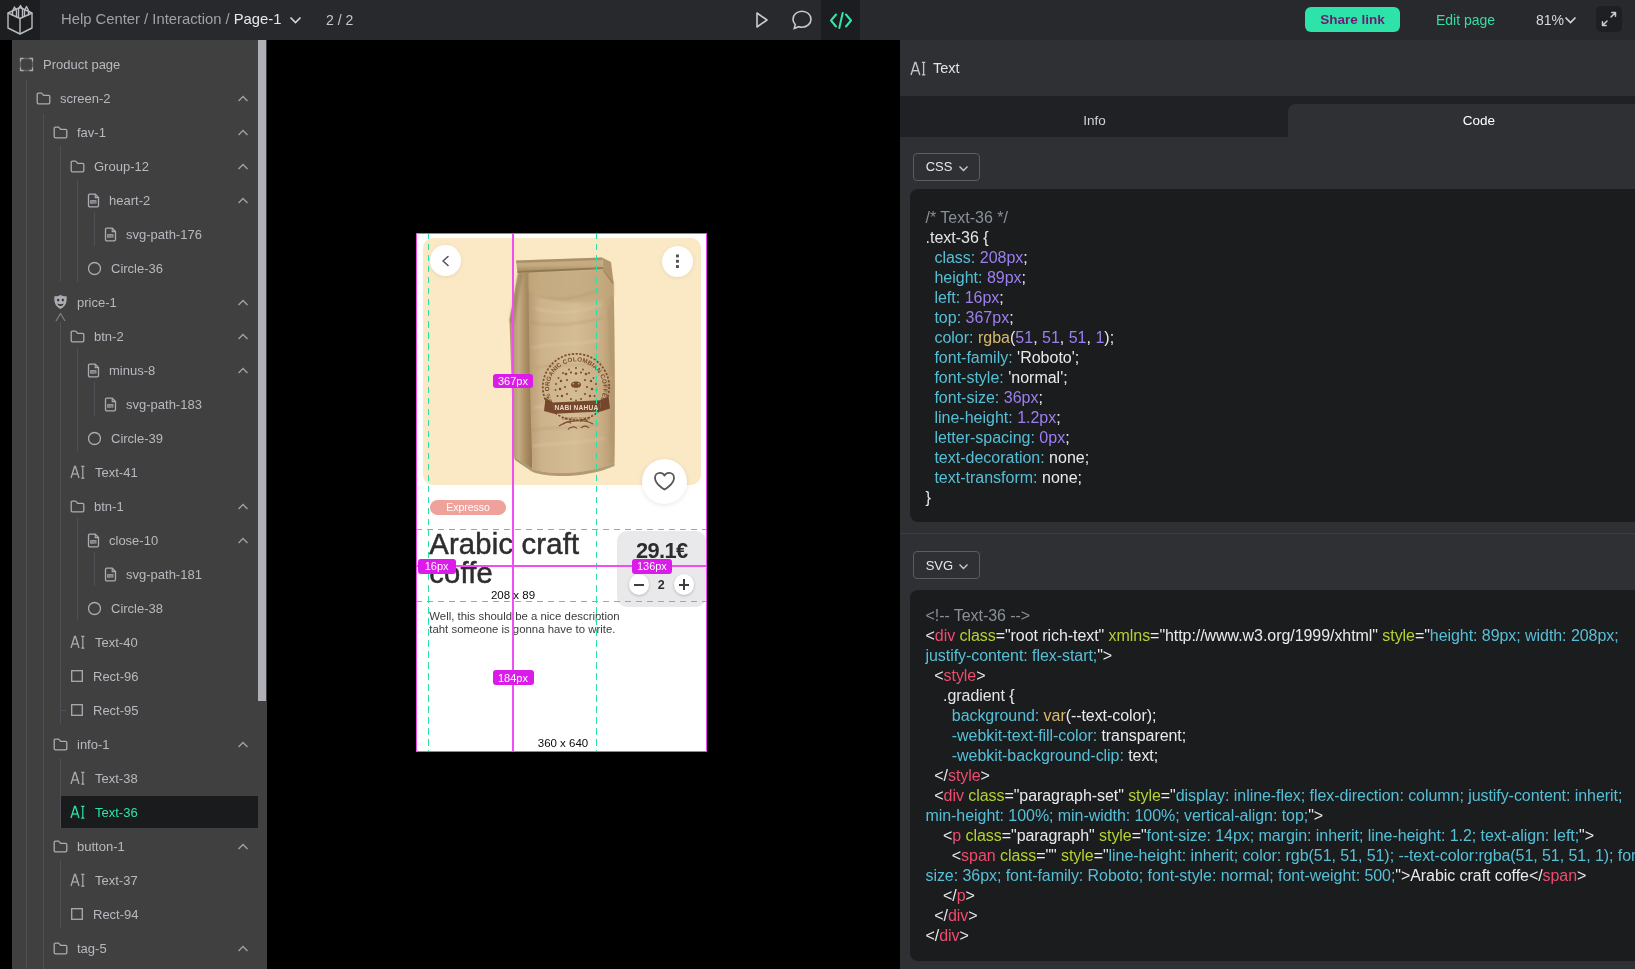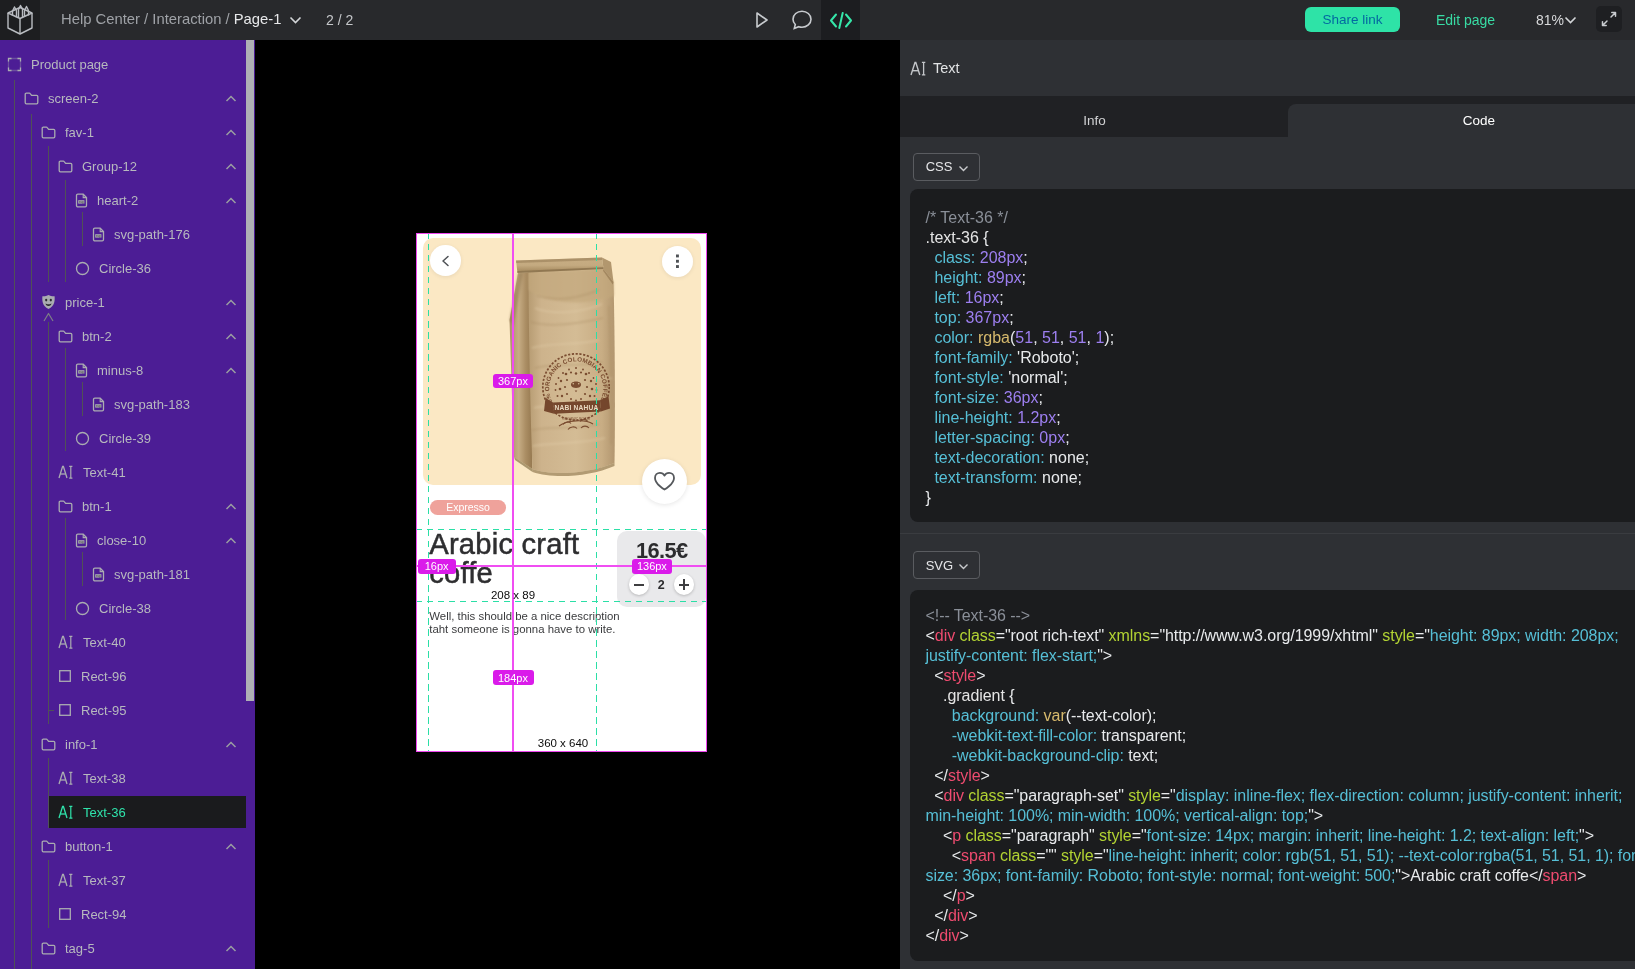--- a/index.html
+++ b/index.html
@@ -1,19 +1,19 @@
 <!DOCTYPE html>
 <html><head><meta charset="utf-8">
 <style>
   * { margin:0; padding:0; box-sizing:border-box; }
   html,body { width:1635px; height:969px; overflow:hidden; background:#000; font-family:"Liberation Sans",sans-serif; }
   .abs { position:absolute; }
   #topbar { position:absolute; left:0; top:0; width:1635px; height:40px; background:#28292c; }
   #logo { position:absolute; left:0; top:0; width:40px; height:40px; background:#1d1e20; }
-  #sidebar { position:absolute; left:0; top:40px; width:255px; height:929px; background:#4c1d95; overflow:hidden; }
+  #sidebar { position:absolute; left:12px; top:40px; width:255px; height:929px; background:#404040; overflow:hidden; }
   #canvas { position:absolute; left:255px; top:40px; width:613px; height:929px; background:#000; }
   #panel { position:absolute; left:900px; top:40px; width:870px; height:929px; background:#2e3034; }
   .row { position:absolute; height:28px; display:flex; align-items:center; color:#b7b9be; font-size:13px; white-space:nowrap; }
   .row svg { flex:0 0 auto; margin-right:9px; }
   .guide { position:absolute; width:1px; background:#505156; }
   .codeblock { position:absolute; left:9.5px; width:750.5px; background:#1b1c1e; border-radius:8px; font-size:16px; line-height:20px; color:#e8eaec; white-space:pre-wrap; word-break:break-word; }
   .cmt{color:#8a8f98}.sel{color:#e5e5e5}.prop{color:#56bfd6}.val{color:#9d7ff0}.kw{color:#d7ba6d}.tag{color:#ee4b6f}.attr{color:#b2d333}.sty{color:#56bfd6}
   .selbox { position:absolute; width:67px; height:28px; border:1px solid #5a5c60; border-radius:4px; color:#e6e7e9; font-size:13px; display:flex; align-items:center; padding-left:12px; }
 </style></head>
 <body>
@@ -141,21 +141,21 @@
       <rect x="1" y="5.8" width="2.9" height="2.9"></rect>
       <rect x="1" y="11.1" width="2.9" height="2.9"></rect>
     </svg>
   <div class="abs" style="left:226.2px;top:225.5px;width:45.4px;height:45.4px;border-radius:50%;background:#fff;box-shadow:0 1px 5px rgba(0,0,0,0.1);"></div>
   <svg class="abs" style="left:237.4px;top:237.5px;" width="23" height="21" fill="none" stroke="#55585c" stroke-width="1.8" stroke-linejoin="round">
       <path d="M11.5 18.5 C11.5 18.5 2 13 2 6.9 C2 3.8 4.3 1.8 6.9 1.8 C8.8 1.8 10.6 2.9 11.5 4.6 C12.4 2.9 14.2 1.8 16.1 1.8 C18.7 1.8 21 3.8 21 6.9 C21 13 11.5 18.5 11.5 18.5 Z"></path>
     </svg>
   <div class="abs" style="left:14.5px;top:266.5px;width:75.7px;height:15.6px;border-radius:8px;background:#efa29b;color:#fff;font-size:10.5px;font-weight:500;display:flex;align-items:center;justify-content:center;">Expresso</div>
   <div class="abs" style="left:13.6px;top:296.4px;width:170px;font-size:29.2px;line-height:29.2px;font-weight:500;color:#2e2e30;letter-spacing:0.2px;-webkit-text-stroke:0.5px #2e2e30;">Arabic craft coffe</div>
   <div class="abs" style="left:201.6px;top:298.1px;width:89px;height:75.8px;background:#e9e9eb;border-radius:10px;"></div>
-  <div class="abs" style="left:201.6px;top:304.5px;width:89px;text-align:center;font-size:21.8px;font-weight:700;color:#2c2c2e;letter-spacing:-0.6px;">16.5€</div>
+  <div class="abs" style="left:201.6px;top:304.5px;width:89px;text-align:center;font-size:21.8px;font-weight:700;color:#2c2c2e;letter-spacing:-0.6px;">29.1€</div>
   <div class="abs" style="left:213.2px;top:341.2px;width:20.6px;height:20.6px;border-radius:50%;background:#fff;box-shadow:0 1px 3px rgba(0,0,0,0.22);"></div>
   <div class="abs" style="left:218.2px;top:350.7px;width:10.6px;height:1.7px;background:#3e3e40;"></div>
   <div class="abs" style="left:239px;top:344.5px;width:13px;text-align:center;font-size:12.5px;font-weight:700;color:#2c2c2e;">2</div>
   <div class="abs" style="left:258px;top:341.2px;width:20.6px;height:20.6px;border-radius:50%;background:#fff;box-shadow:0 1px 3px rgba(0,0,0,0.22);"></div>
   <div class="abs" style="left:263px;top:350.7px;width:10.6px;height:1.7px;background:#3e3e40;"></div>
   <div class="abs" style="left:267.5px;top:346.2px;width:1.7px;height:10.6px;background:#3e3e40;"></div>
   <div class="abs" style="left:13.6px;top:376.6px;font-size:11.4px;line-height:13px;color:#3a3b3d;white-space:nowrap;">Well, this should be a nice description<br>taht someone is gonna have to write.</div>
 </div>
 <div id="overlays" style="position:absolute;left:0;top:0;width:1635px;height:969px;pointer-events:none;">
   <div class="abs" style="left:427.6px;top:233.2px;width:1.4px;height:518.4px;background:repeating-linear-gradient(to bottom,#2bdfa6 0,#2bdfa6 6.5px,transparent 6.5px,transparent 11px);"></div>
@@ -493,21 +493,21 @@
     </svg>
   <svg class="abs" style="left:790px;top:9px;" width="23" height="23" fill="none" stroke="#c8cbcf" stroke-width="1.6">
       <path d="M21 10.2 C21 14.7 16.9 18.2 12 18.2 C10.8 18.2 9.7 18 8.7 17.7 L4.3 19.4 L5.3 15.5 C3.9 14.1 3 12.3 3 10.2 C3 5.7 7.1 2.2 12 2.2 C16.9 2.2 21 5.7 21 10.2 Z"></path>
     </svg>
   <div class="abs" style="left:821px;top:0;width:39px;height:40px;background:#1c1d20;"></div>
   <svg class="abs" style="left:829px;top:12px;" width="24" height="17" fill="none" stroke="#35e6a9" stroke-width="2" stroke-linecap="round" stroke-linejoin="round">
       <path d="M7 2.5 L2 8.5 L7 14.5"></path>
       <path d="M17 2.5 L22 8.5 L17 14.5"></path>
       <path d="M13.7 1 L10.3 16"></path>
     </svg>
-  <div class="abs" style="left:1305px;top:7px;width:95px;height:25px;background:#2ee3a7;border-radius:6px;color:#0369a1;font-size:13.5px;font-weight:400;display:flex;align-items:center;justify-content:center;">Share link</div>
+  <div class="abs" style="left:1305px;top:7px;width:95px;height:25px;background:#2ee3a7;border-radius:6px;color:#701a75;font-size:13.5px;font-weight:700;display:flex;align-items:center;justify-content:center;">Share link</div>
   <div class="abs" style="left:1436px;top:12px;font-size:14px;color:#38dba4;">Edit page</div>
   <div class="abs" style="left:1536px;top:12px;font-size:14px;color:#d8d9db;">81%</div>
   <svg class="abs" style="left:1564px;top:16px;" width="13" height="8" fill="none" stroke="#d3d5d8" stroke-width="1.6">
       <path d="M1.5 1.5 L6.5 6.5 L11.5 1.5"></path>
     </svg>
   <div class="abs" style="left:1596px;top:6px;width:26px;height:26px;background:#1e1f22;border-radius:5px;">
     <svg width="26" height="26" fill="none" stroke="#c8cbcf" stroke-width="1.5" stroke-linecap="round" stroke-linejoin="round">
         <path d="M15 11 L19.5 6.5 M15.8 6.5 L19.5 6.5 L19.5 10.2"></path>
         <path d="M11 15 L6.5 19.5 M10.2 19.5 L6.5 19.5 L6.5 15.8"></path>
       </svg>

